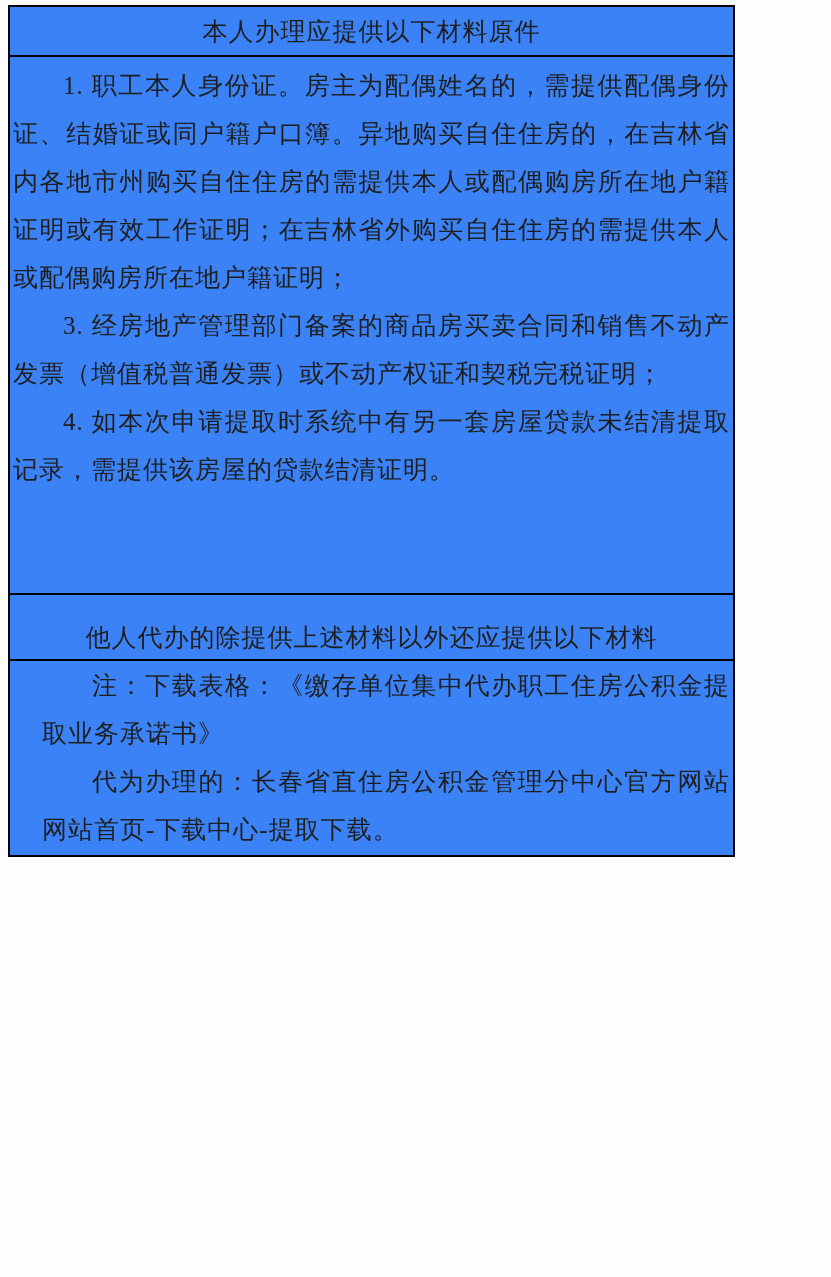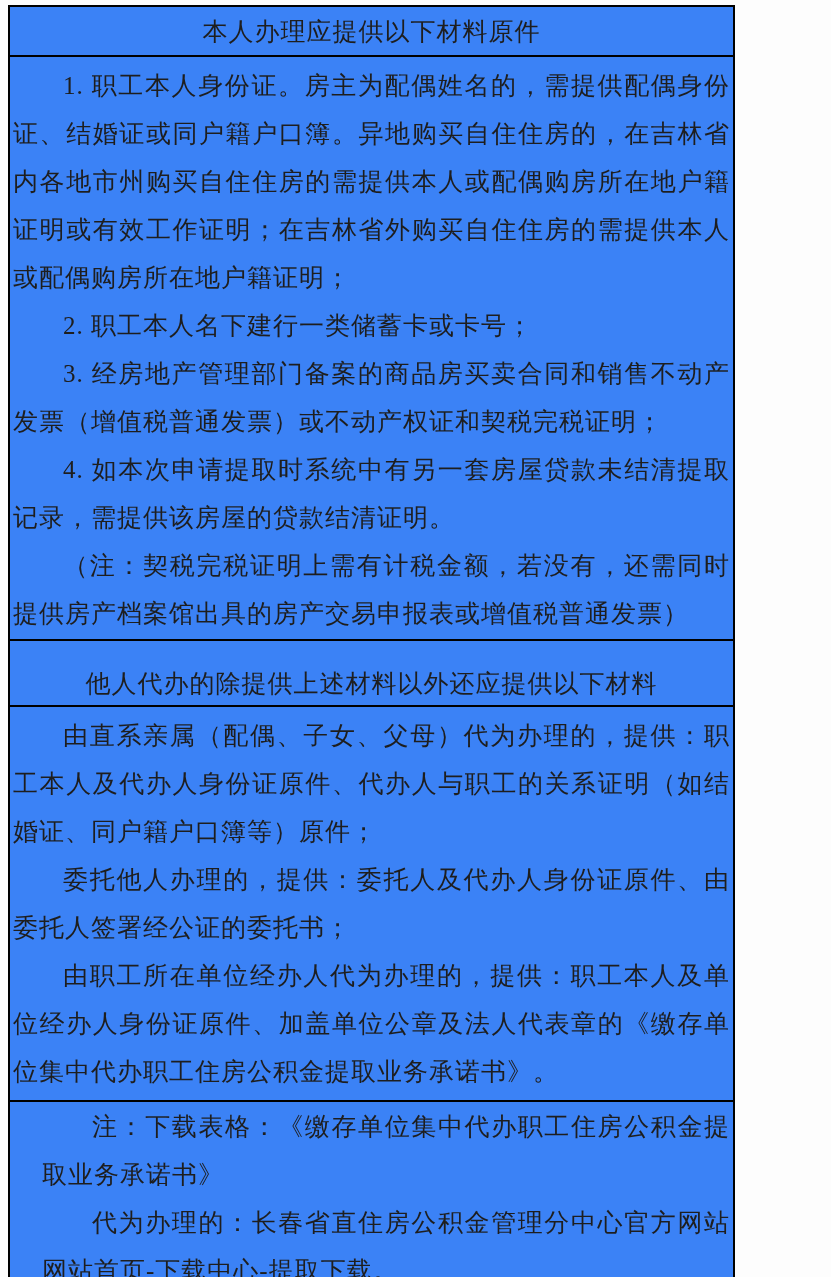--- a/index.html
+++ b/index.html
@@ -63,33 +63,26 @@
 </head>
 <body>
 
 <div class="page">
   <div class="doc-table">
 
     <div class="row header-cell r1">本人办理应提供以下材料原件</div>
 
     <div class="row body-cell r2">
       <p>1. 职工本人身份证。房主为配偶姓名的，需提供配偶身份证、结婚证或同户籍户口簿。异地购买自住住房的，在吉林省内各地市州购买自住住房的需提供本人或配偶购房所在地户籍证明或有效工作证明；在吉林省外购买自住住房的需提供本人或配偶购房所在地户籍证明；</p>
-      <p>2. 职工本人名下建行一类储蓄卡或卡号；</p>
       <p>3. 经房地产管理部门备案的商品房买卖合同和销售不动产发票（增值税普通发票）或不动产权证和契税完税证明；</p>
       <p>4. 如本次申请提取时系统中有另一套房屋贷款未结清提取记录，需提供该房屋的贷款结清证明。</p>
-      <p>（注：契税完税证明上需有计税金额，若没有，还需同时提供房产档案馆出具的房产交易申报表或增值税普通发票）</p>
     </div>
 
     <div class="row header-cell r3">他人代办的除提供上述材料以外还应提供以下材料</div>
 
-    <div class="row body-cell r4">
-      <p>由直系亲属（配偶、子女、父母）代为办理的，提供：职工本人及代办人身份证原件、代办人与职工的关系证明（如结婚证、同户籍户口簿等）原件；</p>
-      <p>委托他人办理的，提供：委托人及代办人身份证原件、由委托人签署经公证的委托书；</p>
-      <p>由职工所在单位经办人代为办理的，提供：职工本人及单位经办人身份证原件、加盖单位公章及法人代表章的《缴存单位集中代办职工住房公积金提取业务承诺书》。</p>
-    </div>
 
     <div class="row body-cell r5">
       <p>注：下载表格：《缴存单位集中代办职工住房公积金提取业务承诺书》</p>
       <p>代为办理的：长春省直住房公积金管理分中心官方网站 网站首页-下载中心-提取下载。</p>
     </div>
 
   </div>
 </div>
 
 </body></html>

